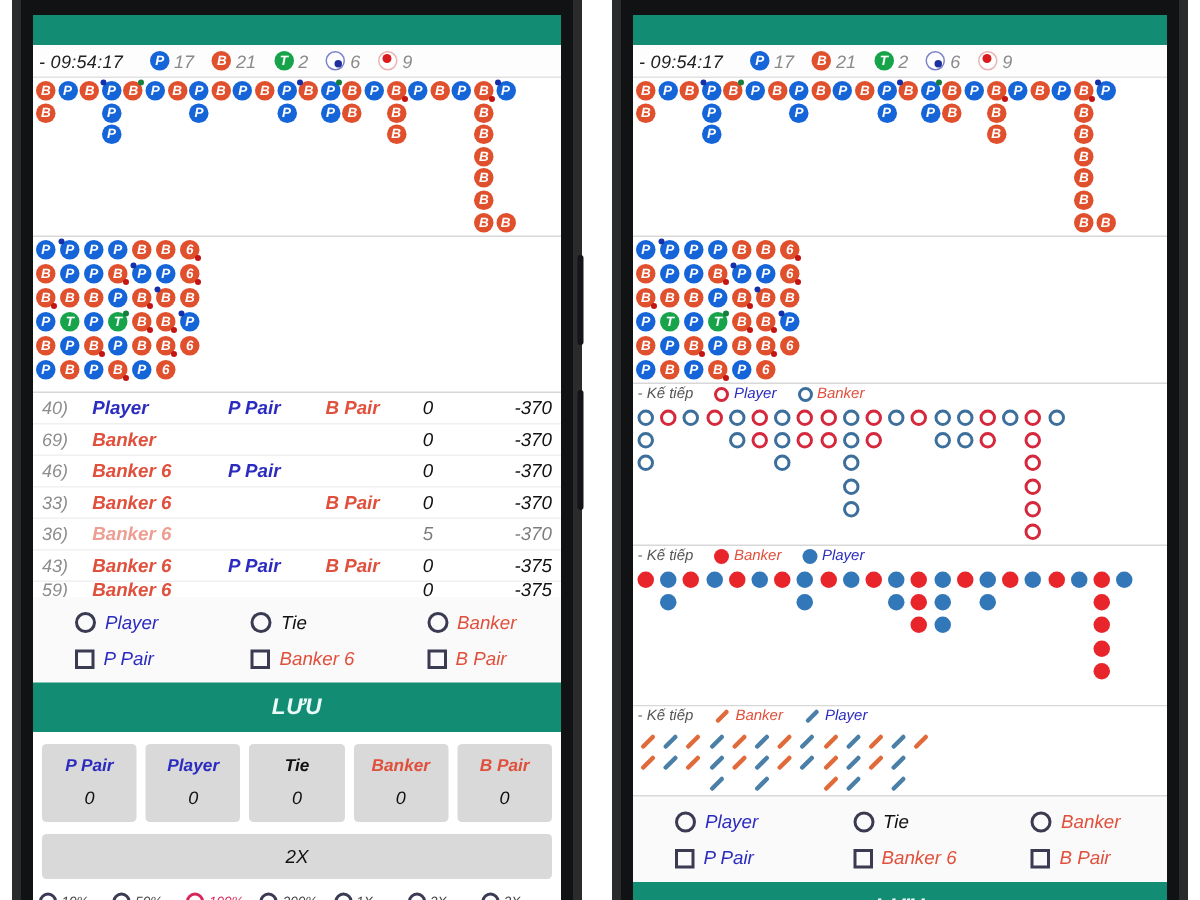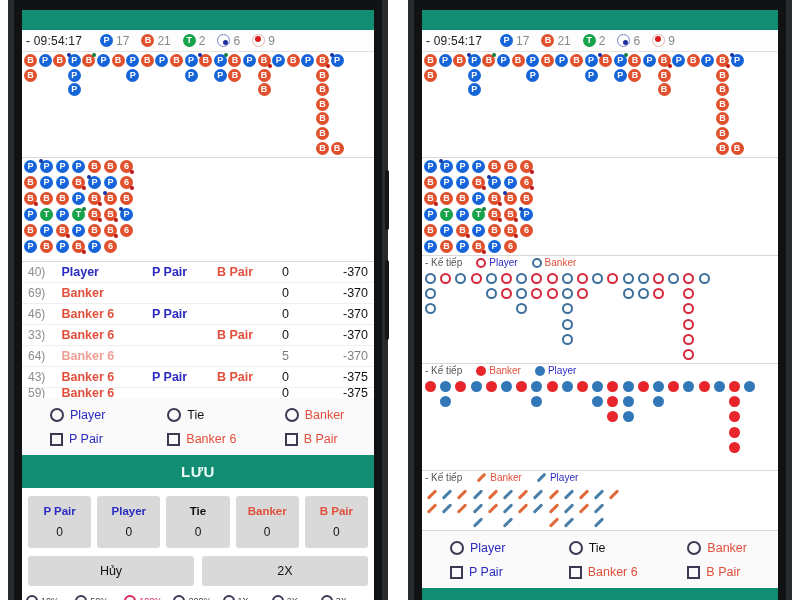--- a/index.html
+++ b/index.html
@@ -14,21 +14,21 @@
   .phone.left  { left:8px;  width:380px; }
   .phone.right { left:408px; width:384px; }
 
   .phone .bezelL, .phone .bezelR {
     position:absolute; top:0; bottom:0; width:6px; background:#2a2b2d; }
   .phone .bezelL { left:0; } .phone .bezelR { right:0; }
   .btn-nub { position:absolute; right:-1px; width:4px; background:#141516;
              border-radius:2px; }
 
   .screen { position:absolute; top:10px; bottom:0; overflow:hidden;
-            background:#ffffff; }
+            background:#ffffff;font-style:italic; }
   .phone.left  .screen { left:14px; right:14px; }
   .phone.right .screen { left:14px; right:14px; }
 
   
   .topbar { height:20px; background:#128d74; }
   .statusrow { height:22px; background:#fdfdfd; display:flex; align-items:center;
      padding:0 4px; border-bottom:1px solid #e2e2e2; }
   .clock { font-size:12px; color:#222; letter-spacing:.2px; margin-right:6px;
            white-space:nowrap; }
   .stat { display:flex; align-items:center; gap:3px; margin-left:12px; }
@@ -287,21 +287,21 @@
           </div>
           <div class="rrow">
             <div class="idx">33)</div>
             <div class="res banker">Banker 6</div>
             <div class="pp"></div>
             <div class="bp">B Pair</div>
             <div class="n1">0</div>
             <div class="n2">-370</div>
           </div>
           <div class="rrow faded">
-            <div class="idx">64)</div>
+            <div class="idx">36)</div>
             <div class="res banker">Banker 6</div>
             <div class="pp"></div>
             <div class="bp"></div>
             <div class="n1">5</div>
             <div class="n2">-370</div>
           </div>
           <div class="rrow">
             <div class="idx">43)</div>
             <div class="res banker">Banker 6</div>
             <div class="pp">P Pair</div>
@@ -368,21 +368,20 @@
           <div class="chip">
             <div class="cl c-red">Banker</div>
             <div class="cv">0</div>
           </div>
           <div class="chip">
             <div class="cl c-red">B Pair</div>
             <div class="cv">0</div>
           </div>
         </div>
       <div class="actions" id="L-actions">
-          <div class="act">Hủy</div>
           <div class="act">2X</div>
         </div>
       <div class="pctrow" id="L-pcts">
           <div class="pctcell">
             <span class="radio"></span>
             <span class="pl">10%</span>
           </div>
           <div class="pctcell">
             <span class="radio"></span>
             <span class="pl">50%</span>

